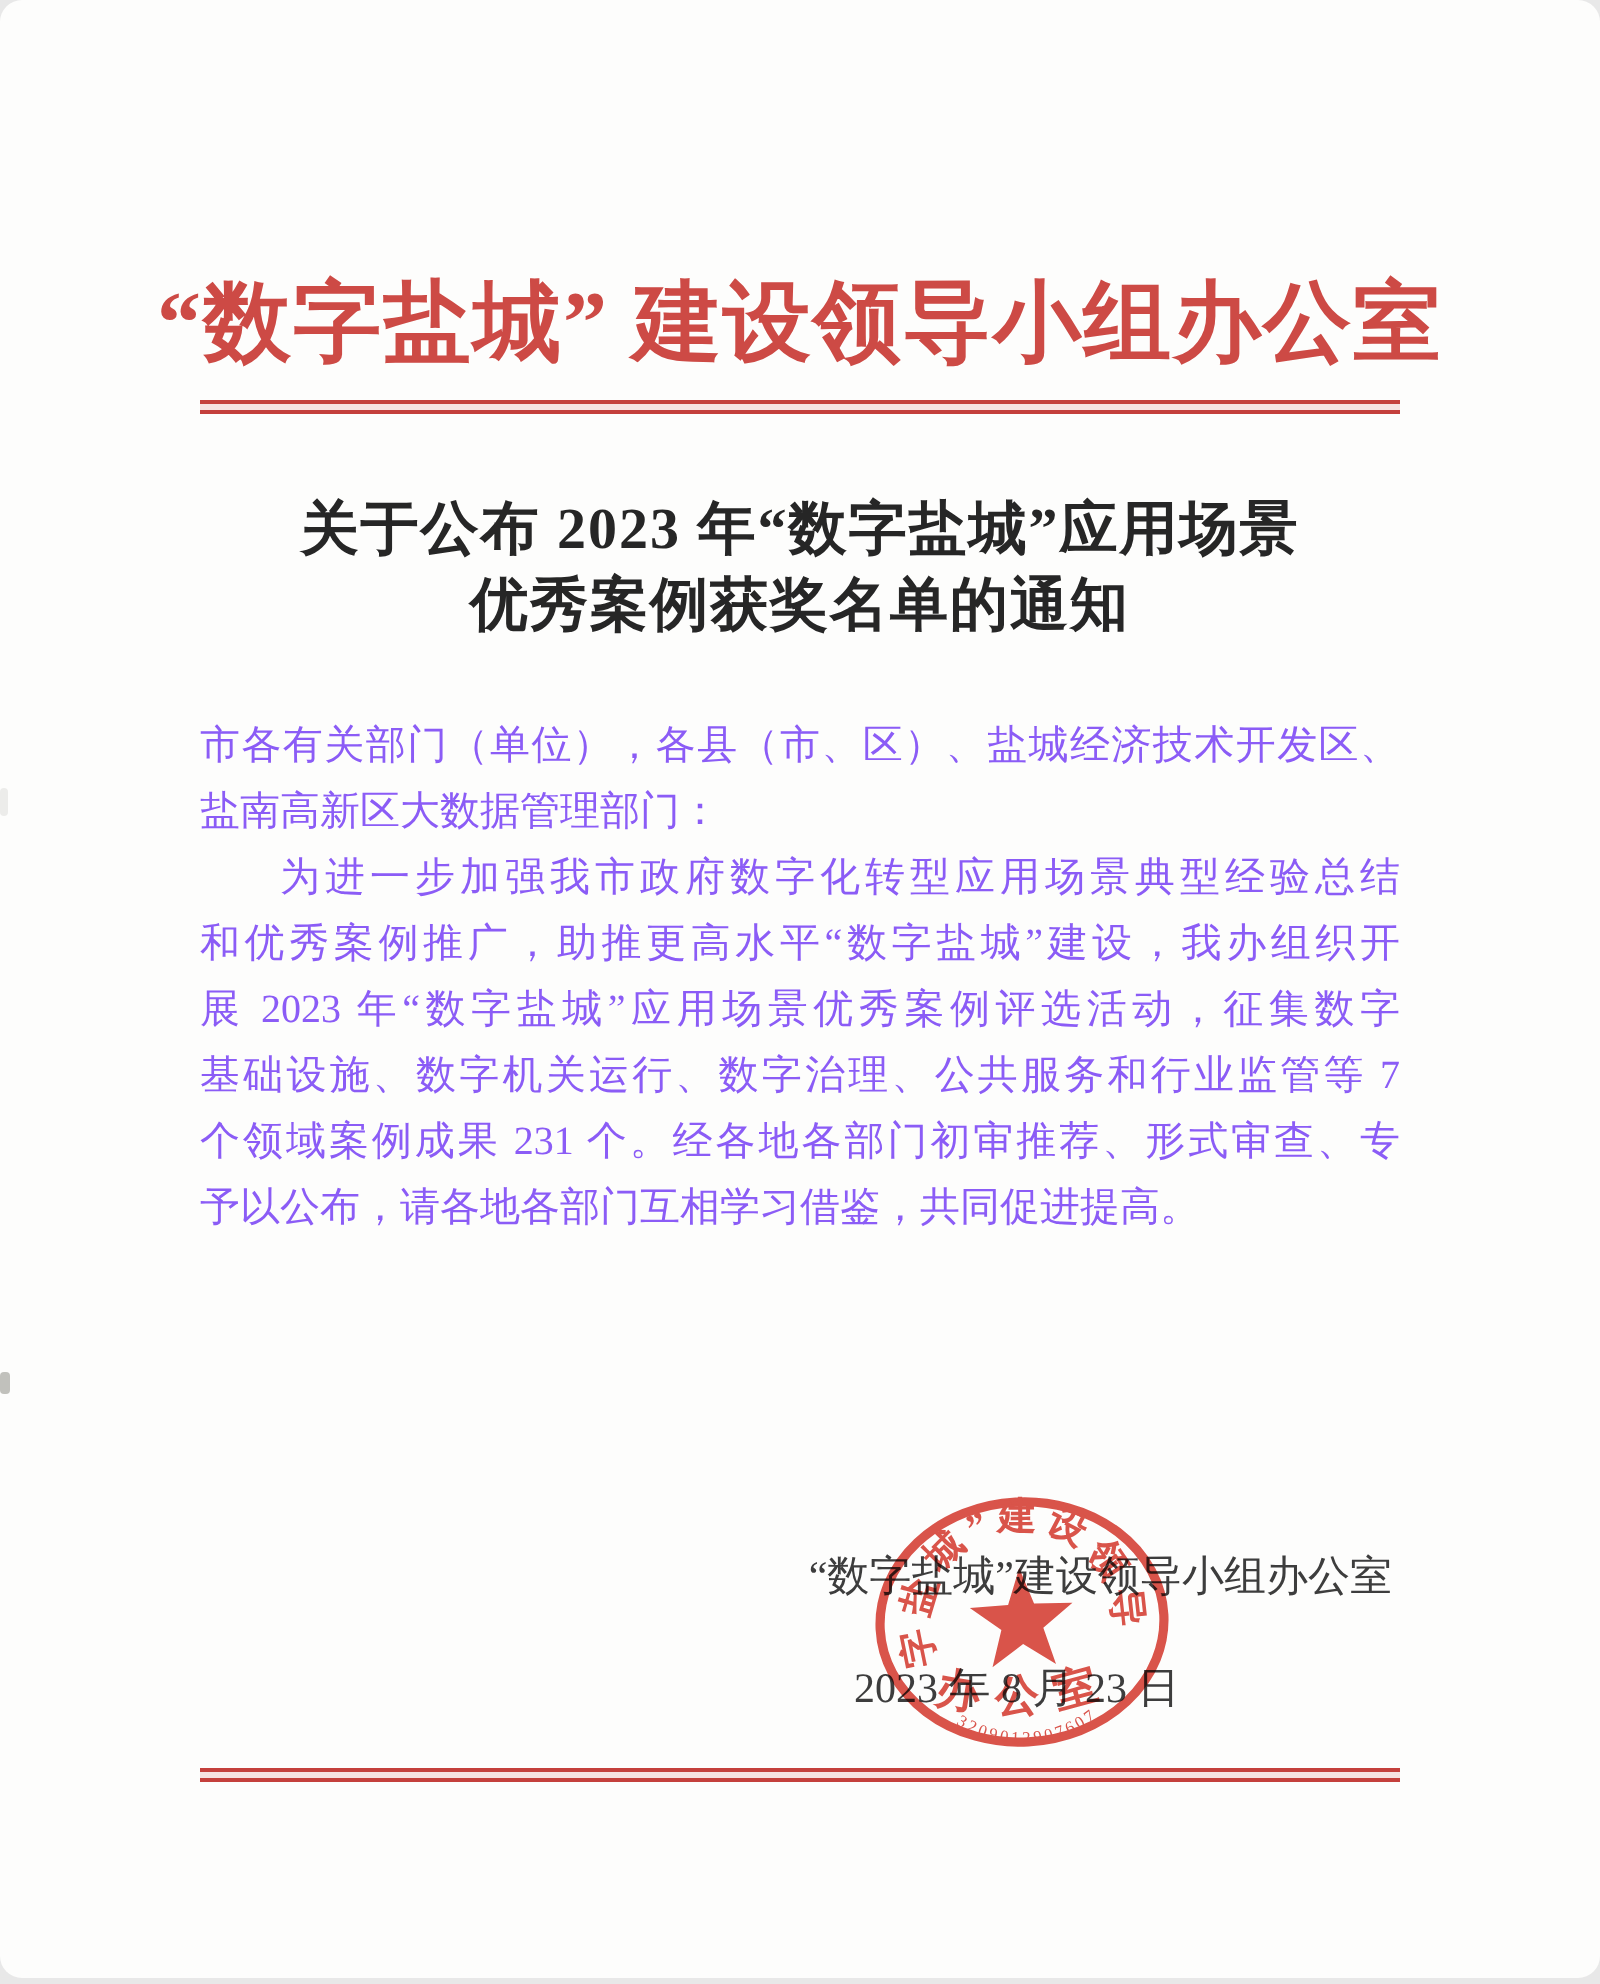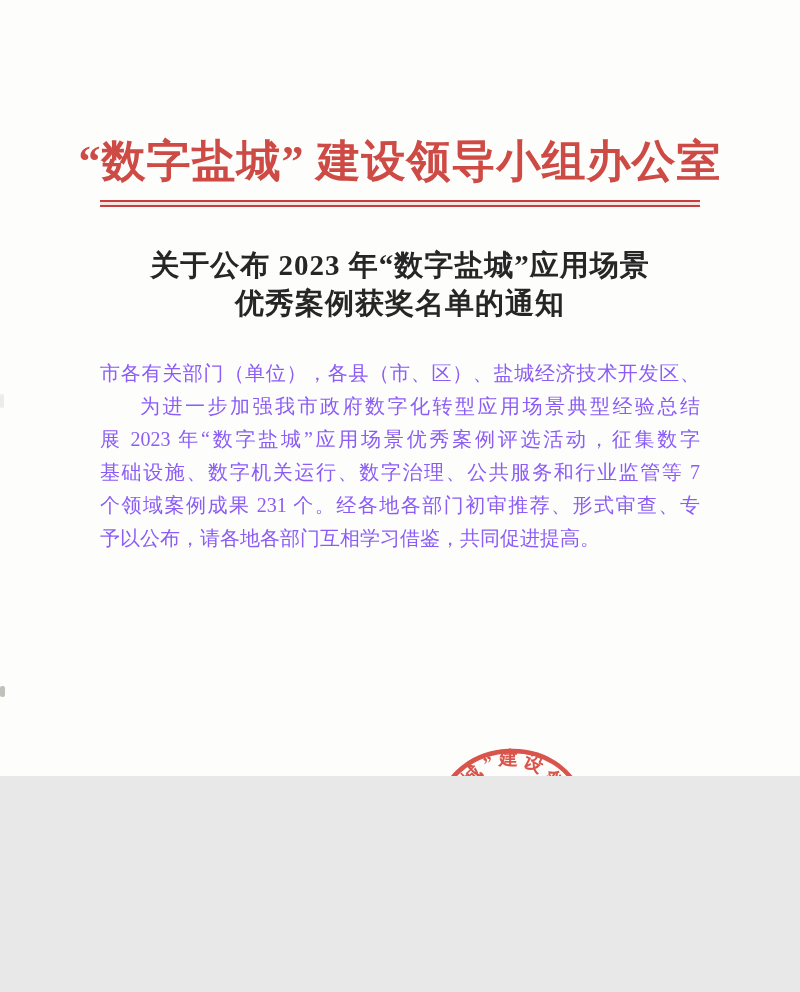--- a/index.html
+++ b/index.html
@@ -1,23 +1,24 @@
 <!DOCTYPE html>
 <html style="--red: #cd4a45; --rule: #c4403c; --seal: #d63c32;"><head>
 <meta charset="utf-8">
 <style>
   html,body{margin:0;padding:0;background:#e8e8e8;}
   .page{
     position:relative;
-    width:800px;height:776px;
+    width:800px;height:989px;
     margin:0 auto;
     background:#fdfdfc;
     overflow:hidden;
     font-family:"Liberation Serif","DejaVu Serif",serif;
     color:#3a3a3a;
+    border-radius:11px;
   }
   .letterhead{
     position:absolute;left:0;top:136px;width:800px;
     text-align:center;
     font-size:44px;font-weight:bold;
     color:var(--red,#cd4a45);
     letter-spacing:1px;
     line-height:52px;
     white-space:nowrap;
   }
@@ -92,21 +93,23 @@
 
   <div class="rule rule-top"></div>
 
   <div class="doc-title">
     <div>关于公布 2023 年“数字盐城”应用场景</div>
     <div>优秀案例获奖名单的通知</div>
   </div>
 
   <div class="body-text">
     <div class="line jl">市各有关部门（单位），各县（市、区）、盐城经济技术开发区、</div>
+    <div class="line">盐南高新区大数据管理部门：</div>
     <div class="line jl indent">为进一步加强我市政府数字化转型应用场景典型经验总结</div>
+    <div class="line jl">和优秀案例推广，助推更高水平“数字盐城”建设，我办组织开</div>
     <div class="line jl">展 2023 年“数字盐城”应用场景优秀案例评选活动，征集数字</div>
     <div class="line jl">基础设施、数字机关运行、数字治理、公共服务和行业监管等 7</div>
     <div class="line jl">个领域案例成果 231 个。经各地各部门初审推荐、形式审查、专</div>
     <div class="line">予以公布，请各地各部门互相学习借鉴，共同促进提高。</div>
   </div>
 
 
   <div class="signature">“数字盐城”建设领导小组办公室</div>
 
   <div class="sign-date">2023 年 8 月 23 日</div>

